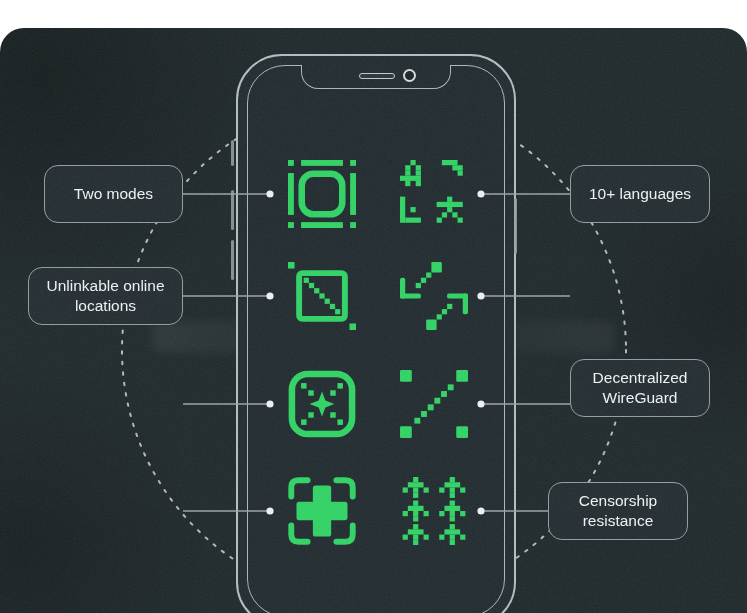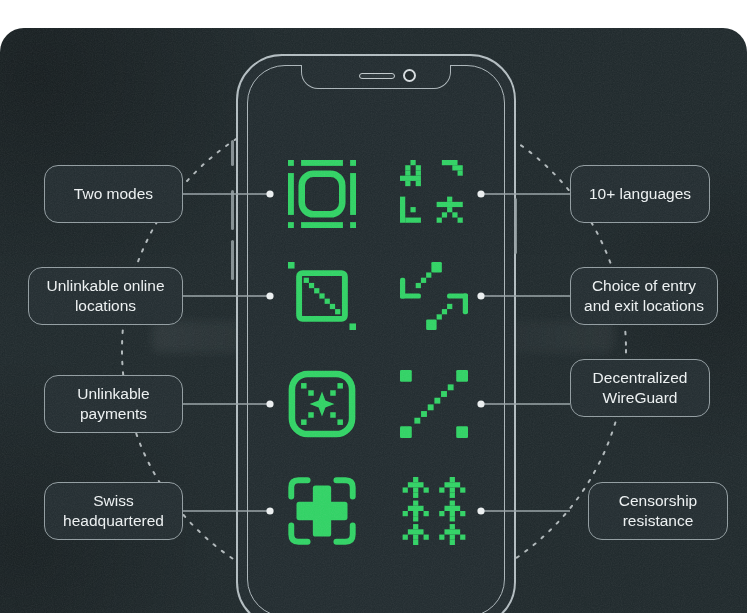--- a/index.html
+++ b/index.html
@@ -269,36 +269,27 @@
         <circle cx="481" cy="483" r="3.6"></circle>
     </g>
   </svg>
 
   <div class="feature-box" style="left:44px;top:137px;width:139px;">
     <span>Two modes</span>
   </div>
   <div class="feature-box" style="left:28px;top:239px;width:155px;">
     <span>Unlinkable online locations</span>
   </div>
-  <div class="feature-box" style="left:44px;top:347px;width:139px;">
-    <span>Unlinkable payments</span>
-  </div>
-  <div class="feature-box" style="left:44px;top:454px;width:139px;">
-    <span>Swiss headquartered</span>
-  </div>
   <div class="feature-box" style="left:570px;top:137px;width:140px;">
     <span>10+ languages</span>
   </div>
-  <div class="feature-box" style="left:570px;top:239px;width:148px;">
-    <span>Choice of entry and exit locations</span>
-  </div>
   <div class="feature-box" style="left:570px;top:331px;width:140px;">
     <span>Decentralized WireGuard</span>
   </div>
-  <div class="feature-box" style="left:588px;top:454px;width:140px;">
+  <div class="feature-box" style="left:548px;top:454px;width:140px;">
     <span>Censorship resistance</span>
   </div>
 
   <svg class="grain">
     <filter id="noiseF">
       <feTurbulence type="fractalNoise" baseFrequency="0.9" numOctaves="2" stitchTiles="stitch"></feTurbulence>
       <feColorMatrix type="saturate" values="0"></feColorMatrix>
     </filter>
     <rect width="747" height="613" filter="url(#noiseF)"></rect>
   </svg>

